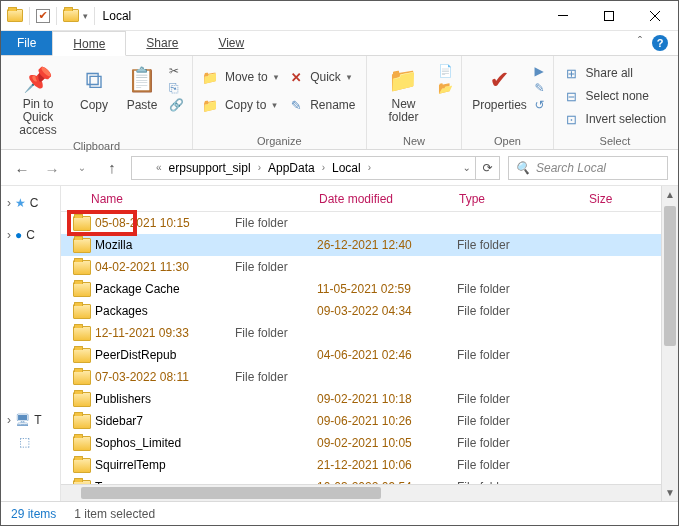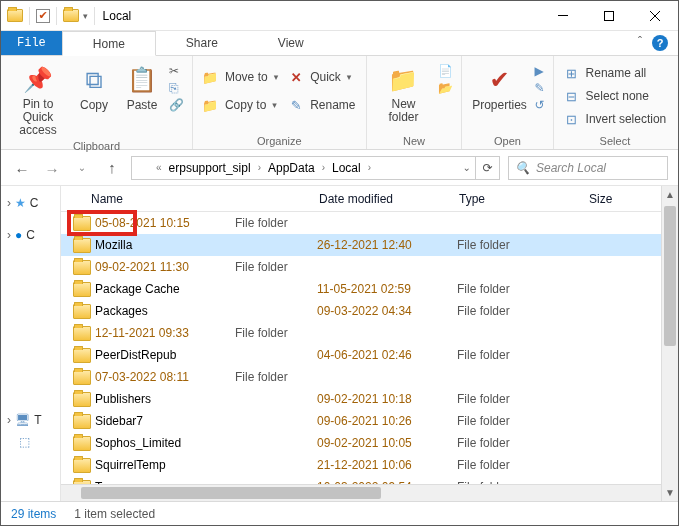--- a/index.html
+++ b/index.html
@@ -9,22 +9,22 @@
 .titlebar .qat { display: flex; align-items: center; gap: 2px; }
 .titlebar .folder-ico { width: 16px; height: 13px; background: linear-gradient(#ffe9a6,#f5c341); border: 1px solid #d6a92e; border-radius: 1px; position: relative; }
 .titlebar .folder-ico::before{content:"";position:absolute;top:-3px;left:0;width:7px;height:3px;background:#f5c341;border:1px solid #d6a92e;border-bottom:none;border-radius:1px 1px 0 0;}
 .titlebar .sep { width: 1px; height: 18px; background: #e0e0e0; margin: 0 4px; }
 .titlebar .chk { width:14px;height:14px;border:1px solid #888;display:flex;align-items:center;justify-content:center;color:#cc4b13;font-size:11px;}
 .titlebar .title { margin-left: 4px; color: #000; }
 .titlebar .win-controls { margin-left: auto; display: flex; }
 .titlebar .win-btn { width: 46px; height: 30px; display: flex; align-items: center; justify-content: center; color: #000; }
 
 .ribbon-tabs { height: 25px; display: flex; align-items: stretch; background: #fff; border-bottom: 1px solid #dadada; position: relative; }
-.ribbon-tabs .file { background: #1979ca; color: #fff; padding: 0 16px; display: flex; align-items: center; font-family: Liberation Mono, monospace; }
-.ribbon-tabs .tab { padding: 0 30px; display: flex; align-items: center; color: #444; }
+.ribbon-tabs .file { background: #1979ca; color: #fff; padding: 0 16px; display: flex; align-items: center; }
+.ribbon-tabs .tab { padding: 0 20px; display: flex; align-items: center; color: #444; text-decoration: underline; }
 .ribbon-tabs .tab.active { border: 1px solid #dadada; border-bottom: 1px solid #fff; background: #fff; margin-bottom: -1px; }
 .ribbon-tabs .collapse { position: absolute; right: 36px; top: 4px; color: #666; }
 .ribbon-tabs .help { position:absolute; right:10px; top:4px; width:16px;height:16px;border-radius:50%;background:#1979ca;color:#fff;display:flex;align-items:center;justify-content:center;font-size:11px;font-weight:bold;}
 
 .ribbon { height: 94px; background: #fafafa; border-bottom: 1px solid #dadada; display: flex; }
 .group { border-right: 1px solid #e3e3e3; padding: 4px 8px 2px; display: flex; flex-direction: column; }
 .group .body { flex: 1; display: flex; align-items: flex-start; gap: 6px; }
 .group .label { text-align: center; color: #666; font-size: 11px; padding-top: 2px; }
 .big-btn { display: flex; flex-direction: column; align-items: center; justify-content: flex-start; width: 58px; text-align: center; gap: 2px; color: #444; padding-top:4px;}
 .big-btn .ico { width: 32px; height: 32px; display:flex;align-items:center;justify-content:center;font-size:24px;color:#5b8ec1;}
@@ -39,21 +39,21 @@
 .addr { flex: 1; height: 24px; border: 1px solid #ccc; display: flex; align-items: center; padding: 0 4px; gap:2px;}
 .addr .crumb { padding: 0 2px; color: #000; }
 .addr .chev { color: #777; font-size: 10px; padding: 0 3px;}
 .refresh{width:24px;height:24px;border:1px solid #ccc;border-left:none;display:flex;align-items:center;justify-content:center;color:#555;}
 .search { width: 160px; height: 24px; border: 1px solid #ccc; display: flex; align-items: center; padding: 0 6px; color: #888; gap:6px;font-style:italic;}
 
 .content { flex: 1; display: flex; overflow: hidden; position: relative; }
 .nav-pane { width: 60px; border-right: 1px solid #e5e5e5; padding: 6px 4px; overflow:hidden;}
 .nav-item{display:flex;align-items:center;gap:4px;padding:4px 2px;color:#333;white-space:nowrap;}
 .listing { flex: 1; overflow:hidden; position:relative;}
-.cols { display: flex; border-bottom: 1px solid #e5e5e5; height: 26px; align-items: center; color: #0f172a; padding-left: 30px; }
+.cols { display: flex; border-bottom: 1px solid #e5e5e5; height: 26px; align-items: center; color: #be185d; padding-left: 30px; }
 .col-name{width:228px;} .col-date{width:140px;} .col-type{width:130px;} .col-size{flex:1;}
 .rows{overflow:hidden;}
 .row { display: flex; align-items: center; height: 22px; padding-left: 12px; color: #000;}
 .row .fico{width:18px;height:15px;margin-right:4px;background:linear-gradient(#ffe9a6,#f5c341);border:1px solid #d6a92e;border-radius:1px;position:relative;}
 .row .fico::before{content:"";position:absolute;top:-3px;left:0;width:7px;height:3px;background:#f5c341;border:1px solid #d6a92e;border-bottom:none;border-radius:1px 1px 0 0;}
 .row.selected{background:#cce8ff;}
 .row .n{width:222px;white-space:nowrap;overflow:hidden;text-overflow:ellipsis;}
 .row .d{width:140px;color:#a16207;} .row .t{width:130px;color:#555;}
 .highlight-box{position:absolute;border:4px solid #e1261c;pointer-events:none;z-index:5;}
 .vscroll{position:absolute;right:0;top:0;bottom:0;width:17px;background:#f0f0f0;border-left:1px solid #ddd;}
@@ -182,21 +182,21 @@
         <span class="sico" style="color:#5b8ec1">↺</span>
       </div>
     </div>
     <div class="label">Open</div>
   </div>
   <div class="group" style="border-right:none">
     <div class="body">
       <div class="small-col" style="gap:5px">
         <div class="small-btn">
             <span class="sico" style="color:#5b8ec1">⊞</span>
-            <span>Rename all</span>
+            <span>Share all</span>
           </div>
         <div class="small-btn">
             <span class="sico" style="color:#5b8ec1">⊟</span>
             <span>Select none</span>
           </div>
         <div class="small-btn">
             <span class="sico" style="color:#5b8ec1">⊡</span>
             <span>Invert selection</span>
           </div>
       </div>
@@ -290,21 +290,21 @@
           <div class="t">File folder</div>
         </div>
         <div class="row selected">
           <div class="fico"></div>
           <div class="n">Mozilla</div>
           <div class="d">26-12-2021 12:40</div>
           <div class="t">File folder</div>
         </div>
         <div class="row">
           <div class="fico"></div>
-          <div class="d">09-02-2021 11:30</div>
+          <div class="d">04-02-2021 11:30</div>
           <div class="t">File folder</div>
         </div>
         <div class="row">
           <div class="fico"></div>
           <div class="n">Package Cache</div>
           <div class="d">11-05-2021 02:59</div>
           <div class="t">File folder</div>
         </div>
         <div class="row">
           <div class="fico"></div>

